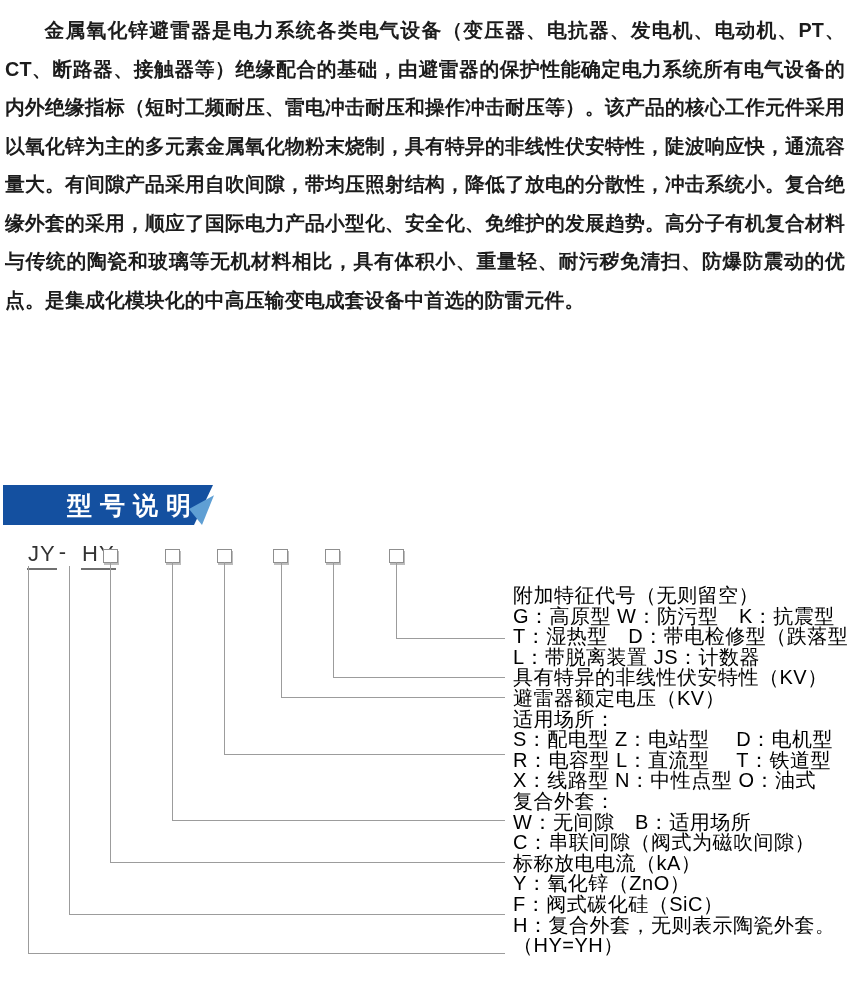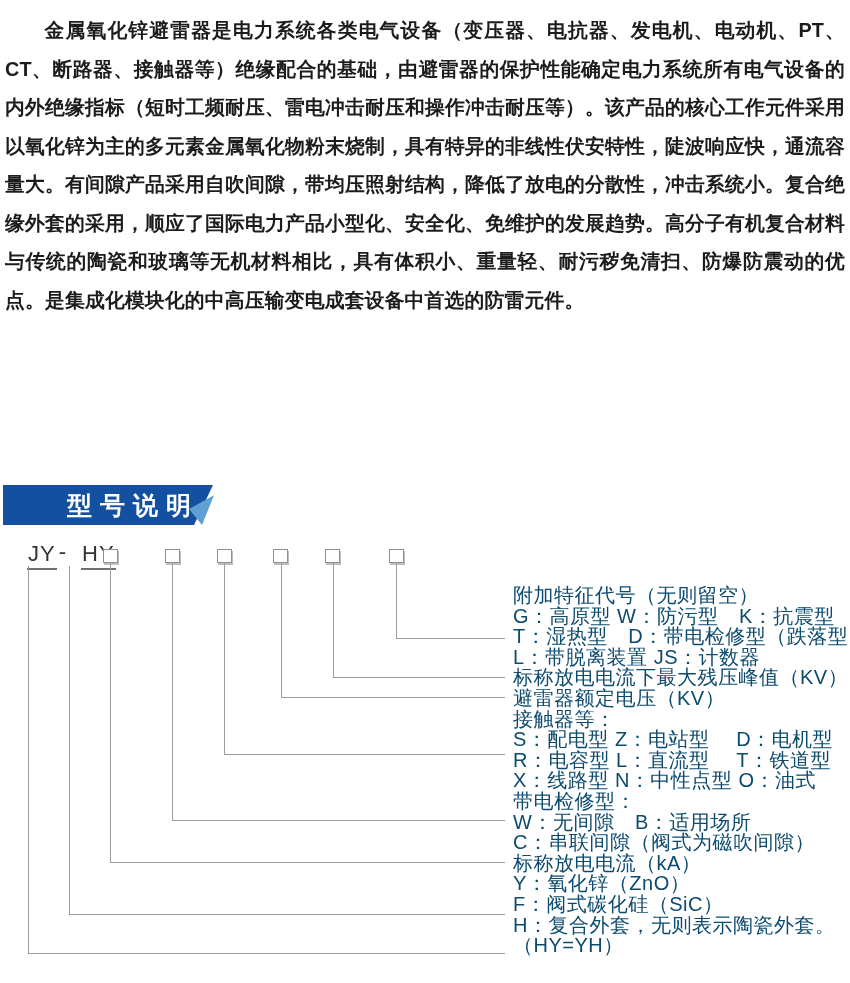--- a/index.html
+++ b/index.html
@@ -47,21 +47,21 @@
     position:absolute;top:549px;width:13px;height:12px;
     border:1px solid #8f8f8f;background:#ffffff;
     box-shadow:1px 2px 0 #bdbdbd;
   }
   
   .vline{position:absolute;width:1px;background:#9c9c9c;}
   .hline{position:absolute;height:1px;background:#9c9c9c;}
   
   .dlabel{
     position:absolute;left:513px;height:20.6px;white-space:nowrap;
-    font-size:20px;line-height:20.6px;color:#0c4a6e;letter-spacing:0.5px;
+    font-size:20px;line-height:20.6px;color:#000000;letter-spacing:0.5px;
   }
 </style>
 </head>
 <body>
 
 <div class="page">
 
   <div class="content">
     <p class="para">金属氧化锌避雷器是电力系统各类电气设备（变压器、电抗器、发电机、电动机、PT、CT、断路器、接触器等）绝缘配合的基础，由避雷器的保护性能确定电力系统所有电气设备的内外绝缘指标（短时工频耐压、雷电冲击耐压和操作冲击耐压等）。该产品的核心工作元件采用以氧化锌为主的多元素金属氧化物粉末烧制，具有特异的非线性伏安特性，陡波响应快，通流容量大。有间隙产品采用自吹间隙，带均压照射结构，降低了放电的分散性，冲击系统小。复合绝缘外套的采用，顺应了国际电力产品小型化、安全化、免维护的发展趋势。高分子有机复合材料与传统的陶瓷和玻璃等无机材料相比，具有体积小、重量轻、耐污秽免清扫、防爆防震动的优点。是集成化模块化的中高压输变电成套设备中首选的防雷元件。</p>
   </div>
@@ -96,27 +96,27 @@
     <div class="hline" style="left:172px;top:820px;width:333px"></div>
     <div class="hline" style="left:224px;top:754px;width:281px"></div>
     <div class="hline" style="left:281px;top:697px;width:224px"></div>
     <div class="hline" style="left:333px;top:677px;width:172px"></div>
     <div class="hline" style="left:396px;top:638px;width:109px"></div>
 
     <div class="dlabel" style="top:585px">附加特征代号（无则留空）</div>
     <div class="dlabel" style="top:606px">G：高原型 W：防污型　K：抗震型</div>
     <div class="dlabel" style="top:626px">T：湿热型　D：带电检修型（跌落型）</div>
     <div class="dlabel" style="top:647px">L：带脱离装置 JS：计数器</div>
-    <div class="dlabel" style="top:667px">标称放电电流下最大残压峰值（KV）</div>
+    <div class="dlabel" style="top:667px">具有特异的非线性伏安特性（KV）</div>
     <div class="dlabel" style="top:688px">避雷器额定电压（KV）</div>
-    <div class="dlabel" style="top:709px">接触器等：</div>
+    <div class="dlabel" style="top:709px">适用场所：</div>
     <div class="dlabel" style="top:729px">S：配电型 Z：电站型　 D：电机型</div>
     <div class="dlabel" style="top:750px">R：电容型 L：直流型　 T：铁道型</div>
     <div class="dlabel" style="top:770px">X：线路型 N：中性点型 O：油式</div>
-    <div class="dlabel" style="top:791px">带电检修型：</div>
+    <div class="dlabel" style="top:791px">复合外套：</div>
     <div class="dlabel" style="top:812px">W：无间隙　B：适用场所</div>
     <div class="dlabel" style="top:832px">C：串联间隙（阀式为磁吹间隙）</div>
     <div class="dlabel" style="top:853px">标称放电电流（kA）</div>
     <div class="dlabel" style="top:873px">Y：氧化锌（ZnO）</div>
     <div class="dlabel" style="top:894px">F：阀式碳化硅（SiC）</div>
     <div class="dlabel" style="top:915px">H：复合外套，无则表示陶瓷外套。</div>
     <div class="dlabel" style="top:935px">（HY=YH）</div>
     <div class="dlabel" style="top:992px">保定佳毅电气科技有限公司</div>
 
   </div>

